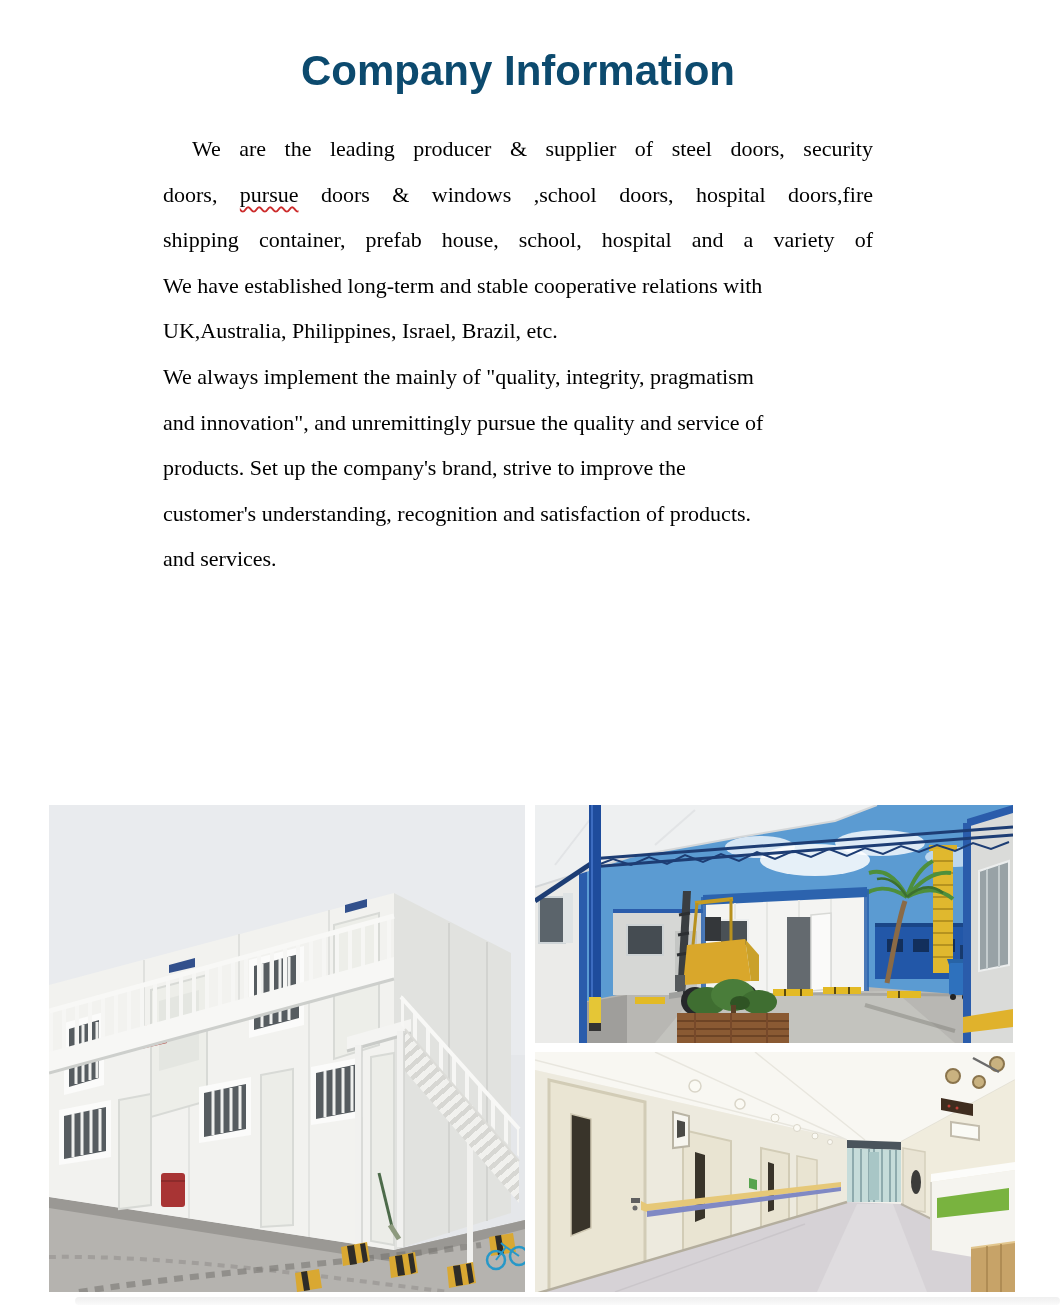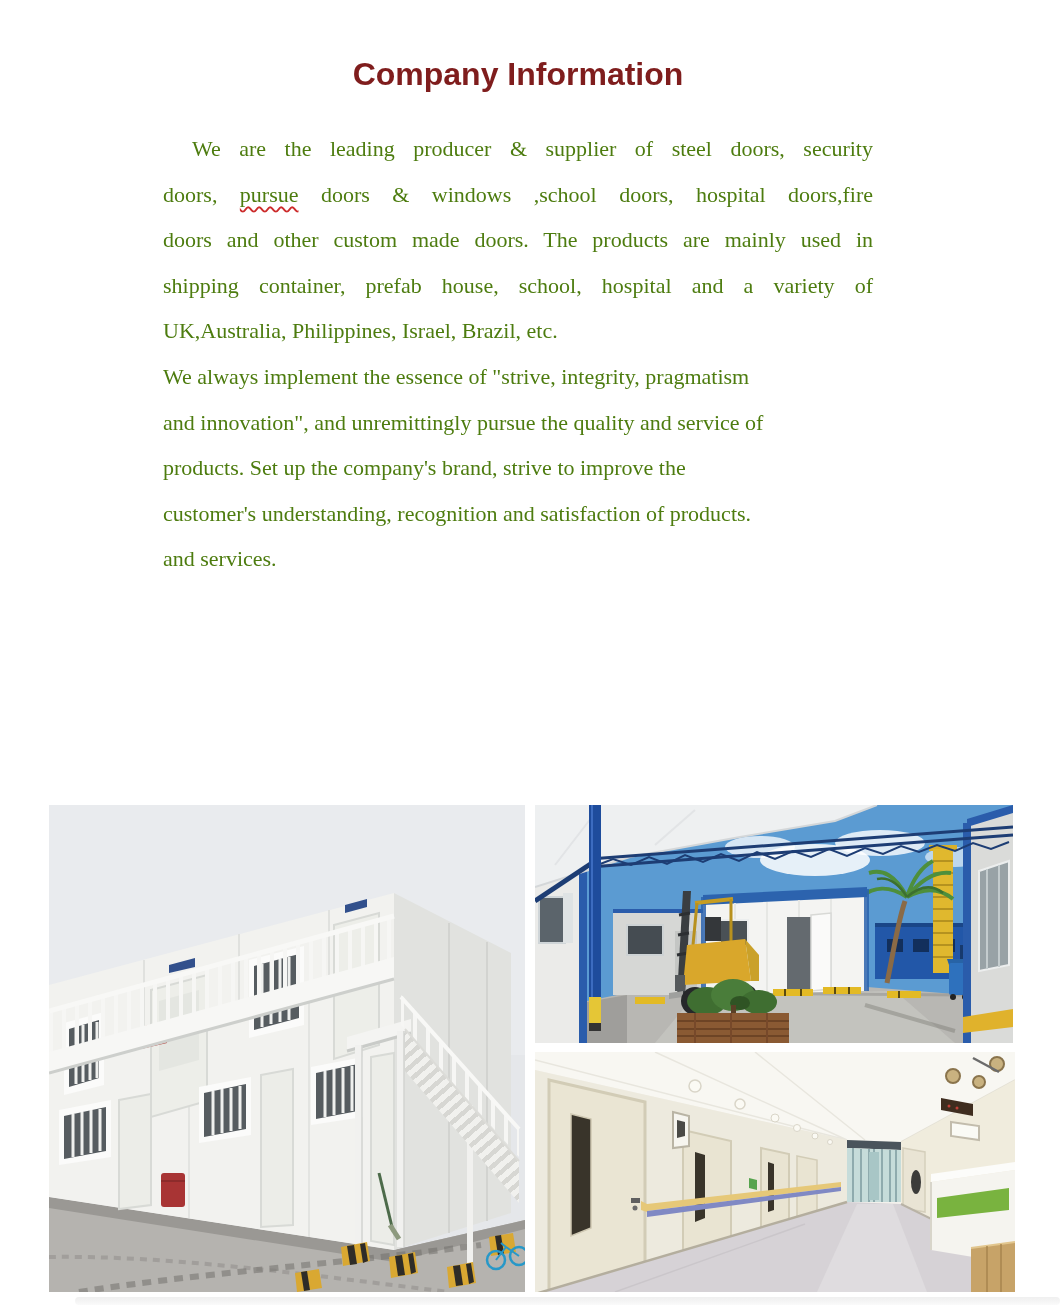--- a/index.html
+++ b/index.html
@@ -1,21 +1,21 @@
 <!DOCTYPE html>
 <html><head>
 <meta charset="utf-8">
 <style>
   html,body{margin:0;padding:0;background:#ffffff;}
   .page{position:relative;width:1060px;height:1313px;background:#fff;overflow:hidden;
         font-family:"Liberation Serif","DejaVu Serif",serif;}
-  .title{position:absolute;left:163px;top:30px;width:710px;text-align:center;
+  .title{position:absolute;left:163px;top:20px;width:710px;text-align:center;
          font-family:"Liberation Sans","DejaVu Sans",sans-serif;font-weight:700;
-         font-size:32px;line-height:46px;color:#7f1d1d;letter-spacing:0px;}
-  .textblock{position:absolute;left:163px;top:126px;width:710px;color:#4d7c0f;}
+         font-size:42px;line-height:46px;color:#0c4a6e;letter-spacing:0px;}
+  .textblock{position:absolute;left:163px;top:126px;width:710px;color:#000000;}
   .line{height:45.6px;line-height:45.6px;font-size:22px;white-space:nowrap;}
   .line.just{white-space:normal;text-align:justify;text-align-last:justify;}
   .line.indent{text-indent:29px;}
   .misspelled{text-decoration:underline;text-decoration-style:wavy;
               text-decoration-color:#cc2b2b;text-decoration-thickness:2px;
               text-underline-offset:4px;text-decoration-skip-ink:none;}
   figure.ph{position:absolute;margin:0;padding:0;}
   figure.ph svg{display:block;width:100%;height:100%;}
   .ph1{left:49px;top:805px;width:476px;height:487px;}
   .ph2{left:535px;top:805px;width:478px;height:238px;}
@@ -26,24 +26,24 @@
 </head>
 <body>
 
 <div class="page">
 
   <h1 class="title">Company Information</h1>
 
   <div class="textblock">
     <div class="line just indent">We are the leading producer &amp; supplier of steel doors, security</div>
     <div class="line just"><span>doors, </span><span class="misspelled">pursue</span><span> doors &amp; windows ,school doors, hospital doors,fire</span></div>
-    <div class="line just">doors and other custom made doors. The products are mainly used in</div>
     <div class="line just">shipping container, prefab house, school, hospital and a variety of</div>
+    <div class="line">We have established long-term and stable cooperative relations with</div>
     <div class="line">UK,Australia, Philippines, Israel, Brazil, etc.</div>
-    <div class="line">We always implement the essence of "strive, integrity, pragmatism</div>
+    <div class="line">We always implement the mainly of "quality, integrity, pragmatism</div>
     <div class="line">and innovation", and unremittingly pursue the quality and service of</div>
     <div class="line">products. Set up the company's brand, strive to improve the</div>
     <div class="line">customer's understanding, recognition and satisfaction of products.</div>
     <div class="line">and services.</div>
   </div>
 
   <figure class="ph ph1" aria-label="container-house-photo">
     <svg viewBox="0 0 476 487" preserveAspectRatio="none">
       <defs>
         <linearGradient id="p1bal" gradientUnits="userSpaceOnUse" x1="0" y1="0" x2="13" y2="0" spreadMethod="repeat">

